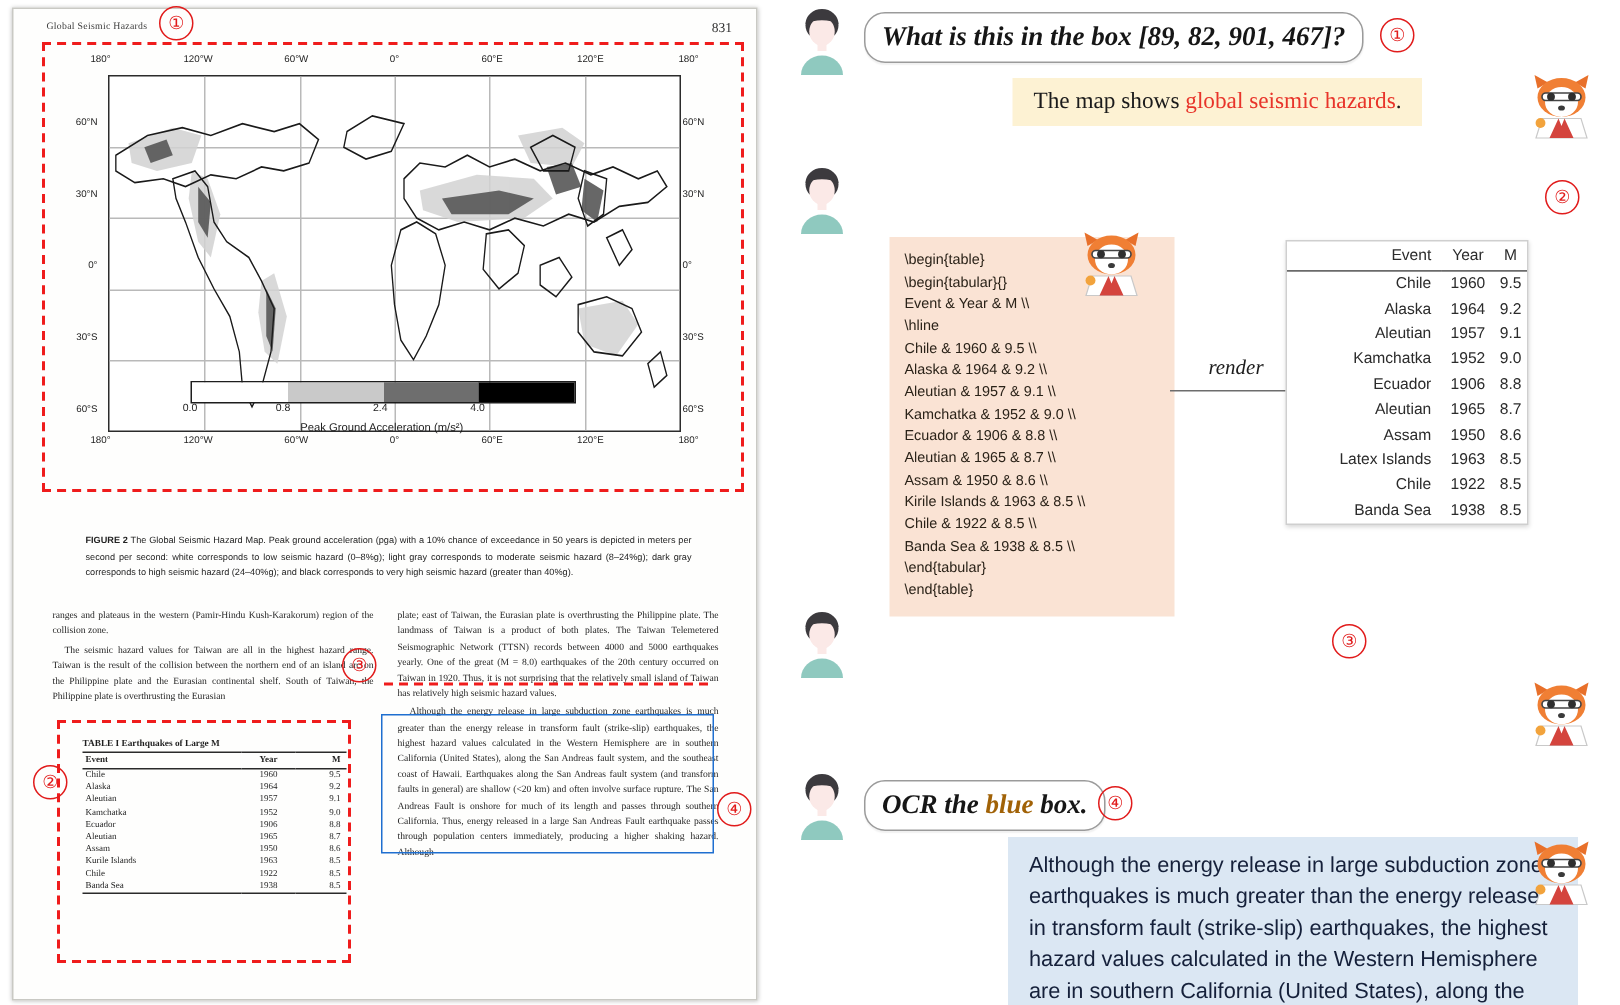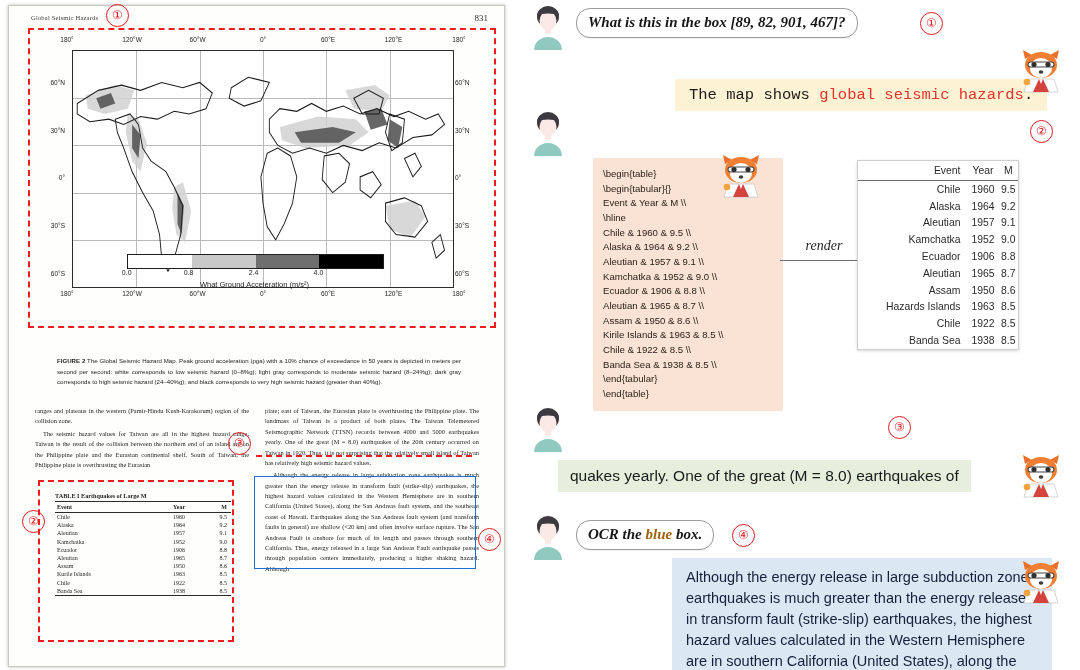--- a/index.html
+++ b/index.html
@@ -107,29 +107,29 @@
 
   
   .chat{position:relative;width:560px;height:670px;background:#fff;}
   .avatar{position:absolute;width:40px;height:44px;}
   .fox{position:absolute;width:46px;height:46px;}
 
   .q-bubble{
     position:absolute;background:#ffffff;border:1.4px solid #9b9b9b;border-radius:14px;
     padding:5px 11px 6px 11px;
     font-family:"Liberation Serif",serif;font-style:italic;font-weight:bold;
-    font-size:15px;color:#161616;white-space:nowrap;
+    font-size:18px;color:#161616;white-space:nowrap;
     box-shadow:0 1px 1px rgba(0,0,0,.06);
   }
   .q-bubble .hl-blue{color:#a16207;}
 
   .a-yellow{
     position:absolute;background:#fdf2d3;
-    padding:7px 14px;font-family:Liberation Mono, monospace;font-size:15.5px;
-    color:#1b1b1b;white-space:nowrap;margin-top:27px;
+    padding:7px 14px;font-family:Liberation Serif, serif;font-size:15.5px;
+    color:#1b1b1b;white-space:nowrap;
   }
   .a-yellow .red{color:#e8342a;}
   .a-green{
     position:absolute;background:#e6efdc;
     padding:7px 12px;font-family:"Liberation Sans",sans-serif;font-size:15.5px;
     color:#1b1b1b;white-space:nowrap;
   }
   .a-blue{
     position:absolute;background:#dbe7f3;
     padding:9px 14px;font-family:"Liberation Sans",sans-serif;font-size:14.5px;
@@ -266,21 +266,21 @@
         <i style="width:25%;background:#c9c9c9"></i>
         <i style="width:25%;background:#6e6e6e"></i>
         <i style="width:25%;background:#000000"></i>
       </div>
       <div class="cbar-ticks">
         <span style="left:6%">0.0</span>
         <span style="left:27%">0.8</span>
         <span style="left:49%">2.4</span>
         <span style="left:71%">4.0</span>
       </div>
-      <div class="cbar-lab">What Ground Acceleration (m/s²)</div>
+      <div class="cbar-lab">Peak Ground Acceleration (m/s²)</div>
 
       <div class="fig-cap">
         <b>FIGURE 2</b>
         <span>The Global Seismic Hazard Map. Peak ground acceleration (pga) with a 10% chance of exceedance in 50 years is depicted in meters per second per second: white corresponds to low seismic hazard (0–8%g); light gray corresponds to moderate seismic hazard (8–24%g); dark gray corresponds to high seismic hazard (24–40%g); and black corresponds to very high seismic hazard (greater than 40%g).</span>
       </div>
 
       <div class="col col-l">
         <p>ranges and plateaus in the western (Pamir-Hindu Kush-Karakorum) region of the collision zone.</p>
         <p class="ind">The seismic hazard values for Taiwan are all in the highest hazard range. Taiwan is the result of the collision between the northern end of an island arc on the Philippine plate and the Eurasian continental shelf. South of Taiwan, the Philippine plate is overthrusting the Eurasian</p>
       </div>
@@ -484,21 +484,21 @@
               <td class="rt-ev">Aleutian</td>
               <td class="rt-yr">1965</td>
               <td class="rt-m">8.7</td>
             </tr>
           <tr>
               <td class="rt-ev">Assam</td>
               <td class="rt-yr">1950</td>
               <td class="rt-m">8.6</td>
             </tr>
           <tr>
-              <td class="rt-ev">Hazards Islands</td>
+              <td class="rt-ev">Latex Islands</td>
               <td class="rt-yr">1963</td>
               <td class="rt-m">8.5</td>
             </tr>
           <tr>
               <td class="rt-ev">Chile</td>
               <td class="rt-yr">1922</td>
               <td class="rt-m">8.5</td>
             </tr>
           <tr>
               <td class="rt-ev">Banda Sea</td>
@@ -511,23 +511,20 @@
 
     <svg class="avatar" style="left:8px;top:408px;" viewBox="0 0 40 44">
       <ellipse cx="20" cy="11" rx="11" ry="10" fill="#3c3a3e"></ellipse>
       <ellipse cx="20" cy="15" rx="8.5" ry="9.5" fill="#fbe9e7"></ellipse>
       <path d="M9,10 a11,10 0 0 1 22,0 a16,9 0 0 0 -22,0Z" fill="#3c3a3e"></path>
       <path d="M6,44 a14,13 0 0 1 28,0Z" fill="#8fc9bf"></path>
       <path d="M17,23 h6 v5 h-6Z" fill="#fbe9e7"></path>
     </svg>
     <div class="circ" style="left:368px;top:416px;">③</div>
 
-    <div class="a-green" style="left:38px;top:460px;">
-      <span>quakes yearly. One of the great (M = 8.0) earthquakes of</span>
-    </div>
     <svg class="fox" style="left:498px;top:452px;" viewBox="0 0 46 46">
       <path d="M7,12 L5,3 L14,8Z" fill="#e8702a"></path>
         <path d="M39,12 L41,3 L32,8Z" fill="#e8702a"></path>
       <ellipse cx="23" cy="18" rx="16" ry="13" fill="#f07f34"></ellipse>
       <ellipse cx="23" cy="21" rx="11" ry="10" fill="#fff"></ellipse>
       <rect x="10" y="15" width="26" height="5" rx="2.5" fill="#fff" stroke="#444" stroke-width="1.1"></rect>
       <circle cx="16" cy="17.5" r="2.6" fill="#2f2f2f"></circle>
         <circle cx="30" cy="17.5" r="2.6" fill="#2f2f2f"></circle>
       <ellipse cx="23" cy="25" rx="2.3" ry="1.7" fill="#3a3a3a"></ellipse>
       <path d="M10,32 h26 l4,13 h-34Z" fill="#fff" stroke="#c9c9c9" stroke-width=".8"></path>

